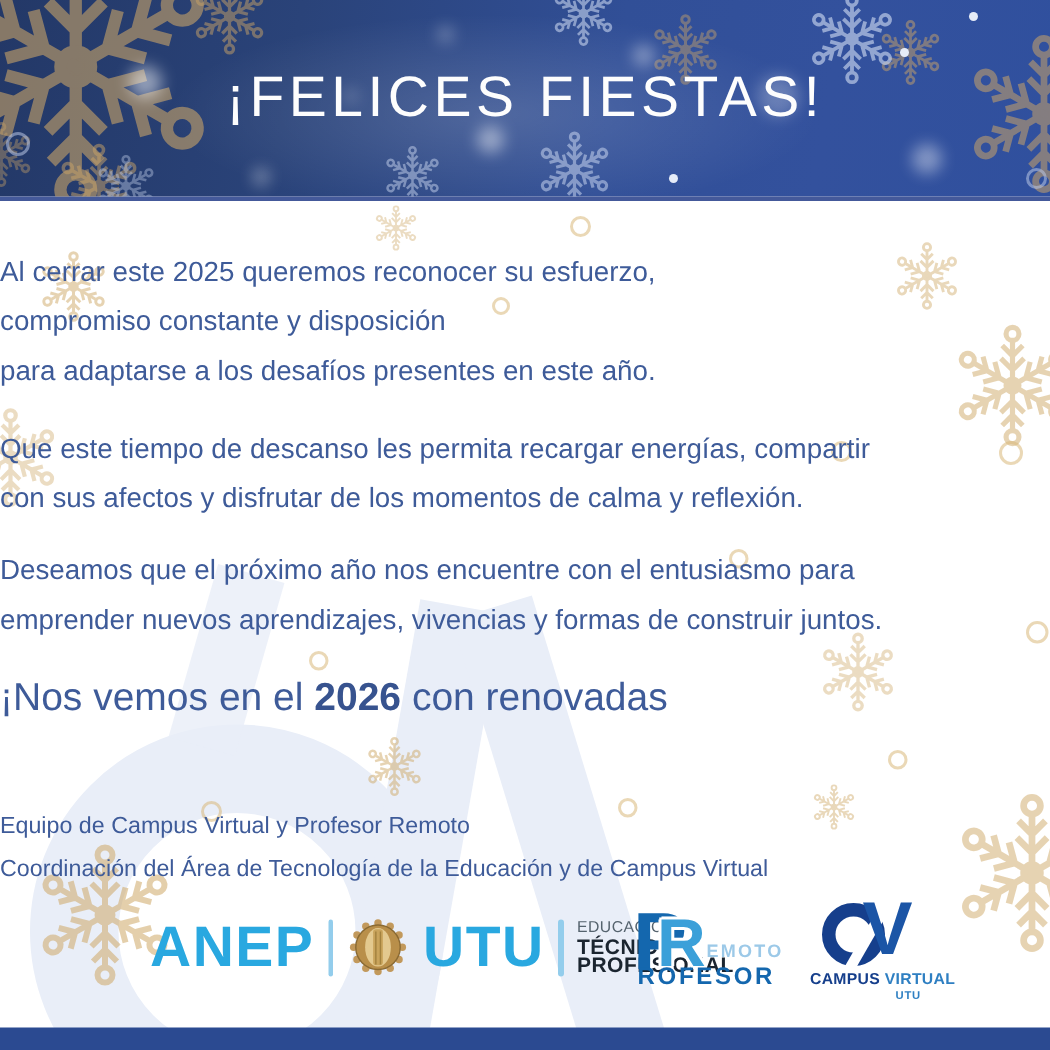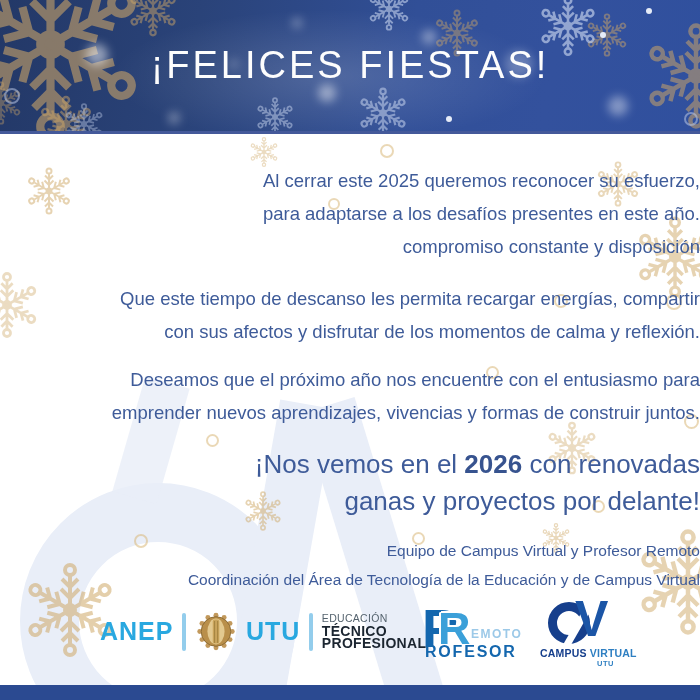--- a/index.html
+++ b/index.html
@@ -21,32 +21,32 @@
   .dot   { position:absolute; border-radius:50%; z-index:1; }
   .dot.white { background:#e6ecf8; }
   .dot.ring  { border:2px solid #d9b87a; background:transparent; opacity:.55; }
 
   
   .wm { position:absolute; z-index:0; background:#e9eef8; }
   .wm-ring { position:absolute; z-index:0; left:20px; top:483px; width:158px; height:158px;
              border:59px solid #e9eef8; border-radius:50%; background:transparent; }
 
   
-  .block { position:absolute; left:0; width:100%; text-align:right; z-index:3; }
+  .block { position:absolute; left:0; width:100%; text-align:left; z-index:3; }
   .msg { color:#3e5b99; font-size:18.5px; line-height:33px; }
   .msg .line, .credits .line { white-space:nowrap; }
   #p1 { top:164px; } #p2 { top:282px; } #p3 { top:363px; }
   .highlight { top:446px; color:#3e5b99; font-size:26px; line-height:37px; }
   .highlight .line { white-space:nowrap; }
   .highlight strong { font-weight:700; color:#37538f; }
   .credits { top:537px; color:#3e5b99; font-size:15.5px; line-height:28.5px; }
 
   
   .logo-anep { position:absolute; left:100px; top:608px; display:flex; align-items:center; gap:9px; z-index:3; }
-  .anep-text,.utu-text { font-size:25px; font-weight:700; color:#29a8e0; letter-spacing:1px; line-height:1; }
+  .anep-text,.utu-text { font-size:38px; font-weight:700; color:#29a8e0; letter-spacing:1px; line-height:1; }
   .logo-sep { width:3.5px; height:38px; background:#93cdec; border-radius:2px; }
   .escudo { width:42px; height:47px; }
   .edu-stack { display:flex; flex-direction:column; justify-content:center; gap:1px; text-align:left; line-height:11.5px; }
   .edu1 { font-size:10.5px; color:#55636e; letter-spacing:.3px; }
   .edu2 { font-size:14px; color:#1b2530; font-weight:700; letter-spacing:.3px; }
 
   .logo-pr { position:absolute; left:422px; top:604px; width:104px; height:56px; z-index:3; }
   .logo-pr span { position:absolute; line-height:1; }
   .pr-p { left:0; top:-3px; font-size:54px; font-weight:700; color:#1467ae; }
   .pr-r { left:16px; top:2px; font-size:45px; font-weight:700; color:#3ba0d9;
@@ -188,34 +188,33 @@
   <div class="dot ring" style="left:134px;top:534px;width:10px;height:10px"></div>
   <div class="dot ring" style="left:412px;top:532px;width:9px;height:9px"></div>
   <div class="dot ring" style="left:684px;top:414px;width:11px;height:11px"></div>
   <div class="dot ring" style="left:206px;top:434px;width:9px;height:9px"></div>
   <div class="dot ring" style="left:592px;top:500px;width:9px;height:9px"></div>
   <div class="dot ring" style="left:328px;top:198px;width:8px;height:8px"></div>
 
   <main>
     <div id="p1" class="block msg">
       <div class="line">Al cerrar este 2025 queremos reconocer su esfuerzo,</div>
+      <div class="line">compromiso constante y disposición</div>
       <div class="line">para adaptarse a los desafíos presentes en este año.</div>
-      <div class="line">compromiso constante y disposición</div>
     </div>
     <div id="p2" class="block msg">
       <div class="line">Que este tiempo de descanso les permita recargar energías, compartir</div>
       <div class="line">con sus afectos y disfrutar de los momentos de calma y reflexión.</div>
     </div>
     <div id="p3" class="block msg">
       <div class="line">Deseamos que el próximo año nos encuentre con el entusiasmo para</div>
       <div class="line">emprender nuevos aprendizajes, vivencias y formas de construir juntos.</div>
     </div>
     <div class="block highlight">
       <div class="line"><span>¡Nos vemos en el </span><strong>2026</strong><span> con renovadas</span></div>
-      <div class="line">ganas y proyectos por delante!</div>
     </div>
     <div class="block credits">
       <div class="line">Equipo de Campus Virtual y Profesor Remoto</div>
       <div class="line">Coordinación del Área de Tecnología de la Educación y de Campus Virtual</div>
     </div>
   </main>
 
   <div class="logo-anep">
     <span class="anep-text">ANEP</span>
     <span class="logo-sep"></span>

